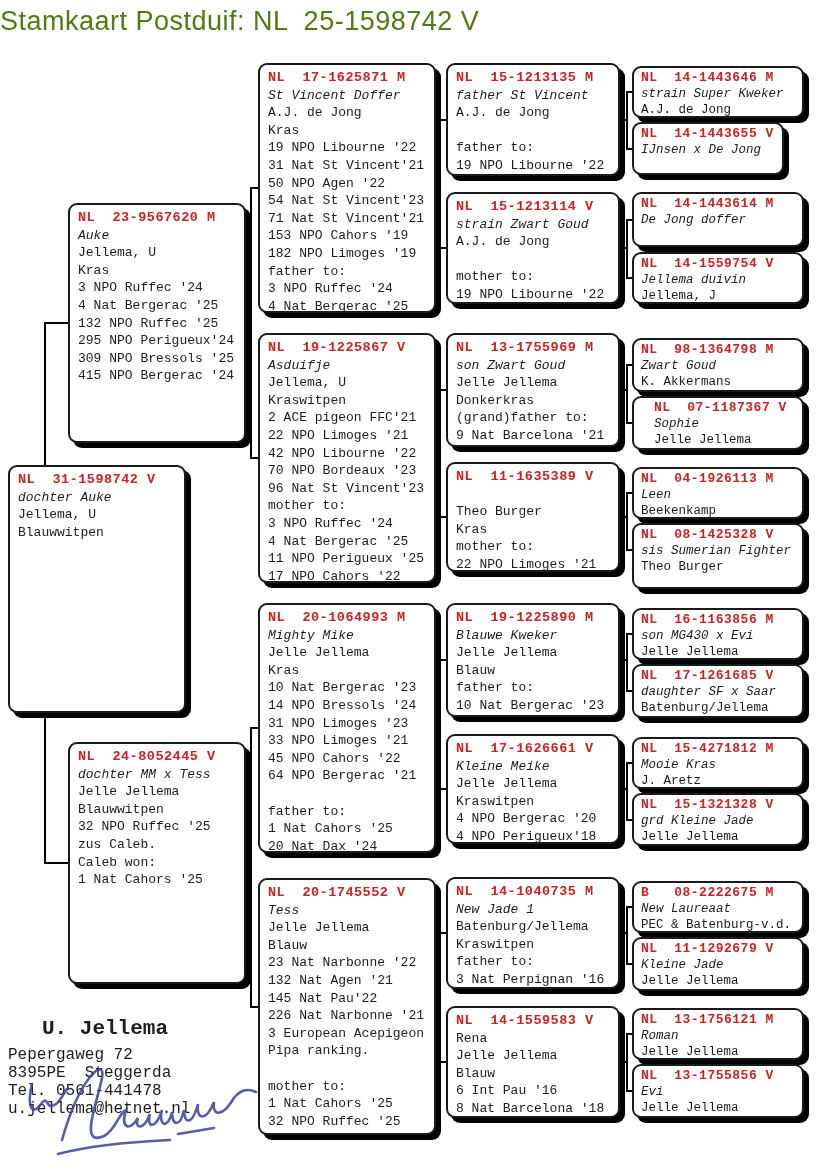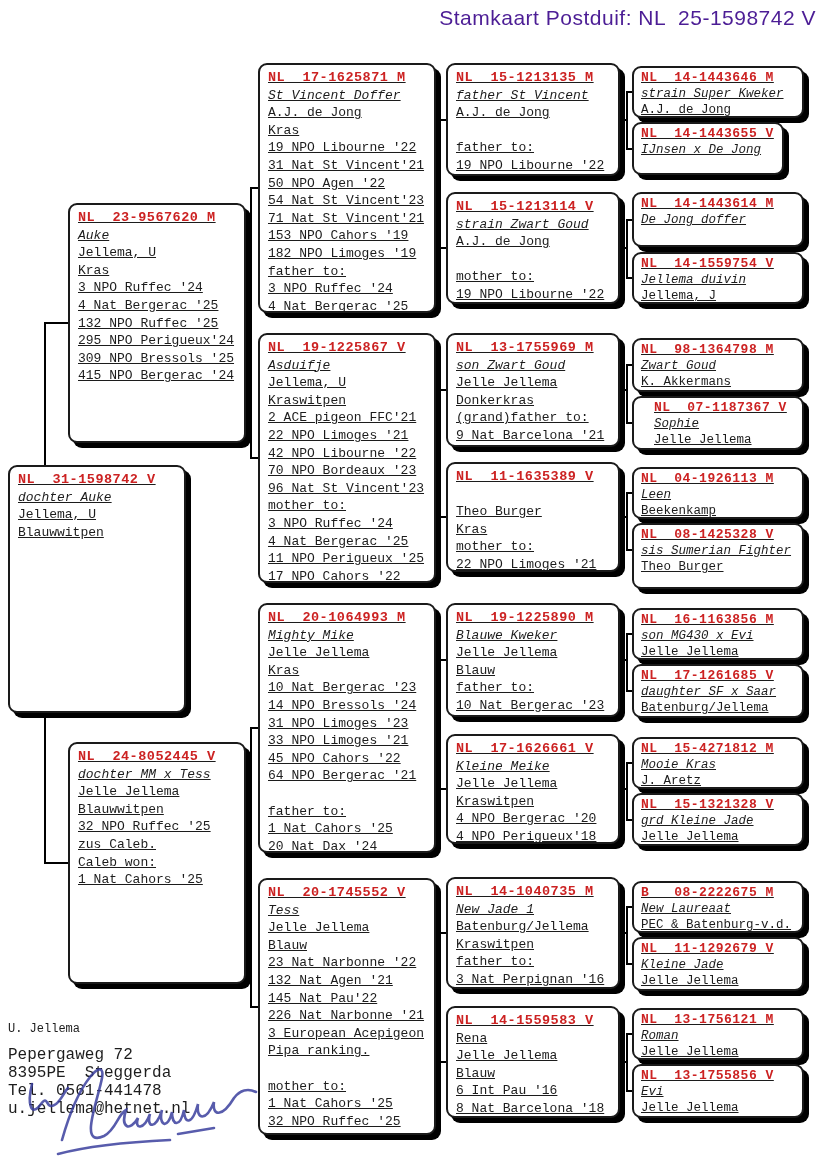--- a/index.html
+++ b/index.html
@@ -1,33 +1,33 @@
 <!DOCTYPE html>
 <html><head>
 <meta charset="utf-8">
 <style>
   html,body{margin:0;padding:0;background:#ffffff;}
   body{width:816px;height:1172px;position:relative;overflow:hidden;
        font-family:"Liberation Mono","DejaVu Sans Mono",monospace;color:#1c1c1c;}
-  .title{position:absolute;left:0;top:6px;width:816px;text-align:right;
+  .title{position:absolute;left:0;top:6px;width:816px;text-align:left;
          font-family:"Liberation Sans","DejaVu Sans",sans-serif;
-         font-size:21px;color:#4c1d95;letter-spacing:.5px;white-space:pre;}
+         font-size:27px;color:#4d7c0f;letter-spacing:.5px;white-space:pre;}
   .box{position:absolute;background:#fff;border:2px solid #1a1a1a;border-radius:9px;
        box-shadow:5px 5px 0 0 #000;padding:4px 8px 2px 8px;box-sizing:border-box;
-       overflow:hidden;z-index:2;text-decoration:underline;}
+       overflow:hidden;z-index:2;}
   .box .ring{font-weight:bold;font-size:13.5px;line-height:17.6px;white-space:pre;letter-spacing:.5px;}
   .box .name{font-style:italic;font-size:13px;line-height:17.6px;min-height:17.6px;white-space:pre;}
   .box .name.roman{font-style:normal;}
   .box .bline{font-size:13px;line-height:17.6px;min-height:17.6px;white-space:pre;}
   .box.sm{padding:2px 7px 2px 7px;}
   .box.sm .ring{font-size:13px;line-height:16px;}
   .box.sm .name,.box.sm .bline{font-size:12.5px;line-height:16px;min-height:16px;}
   .seg{position:absolute;background:#000;z-index:1;}
   .owner{position:absolute;left:8px;top:1018px;z-index:3;}
-  .owner .owner-name{font-weight:normal;font-size:12px;line-height:22px;white-space:pre;margin-bottom:6px;}
+  .owner .owner-name{font-weight:bold;font-size:21px;line-height:22px;white-space:pre;margin-bottom:6px;margin-left:34px;}
   .owner .owner-line{font-size:16px;line-height:18px;white-space:pre;}
   .signature{position:absolute;left:18px;top:1042px;width:250px;height:125px;z-index:4;pointer-events:none;}
 </style>
 </head>
 <body>
 
 <div class="title">Stamkaart Postduif: NL  25-1598742 V</div>
 
 <div id="tree">
     <div class="box" style="left: 8px; top: 465px; width: 178px; height: 248px;">

